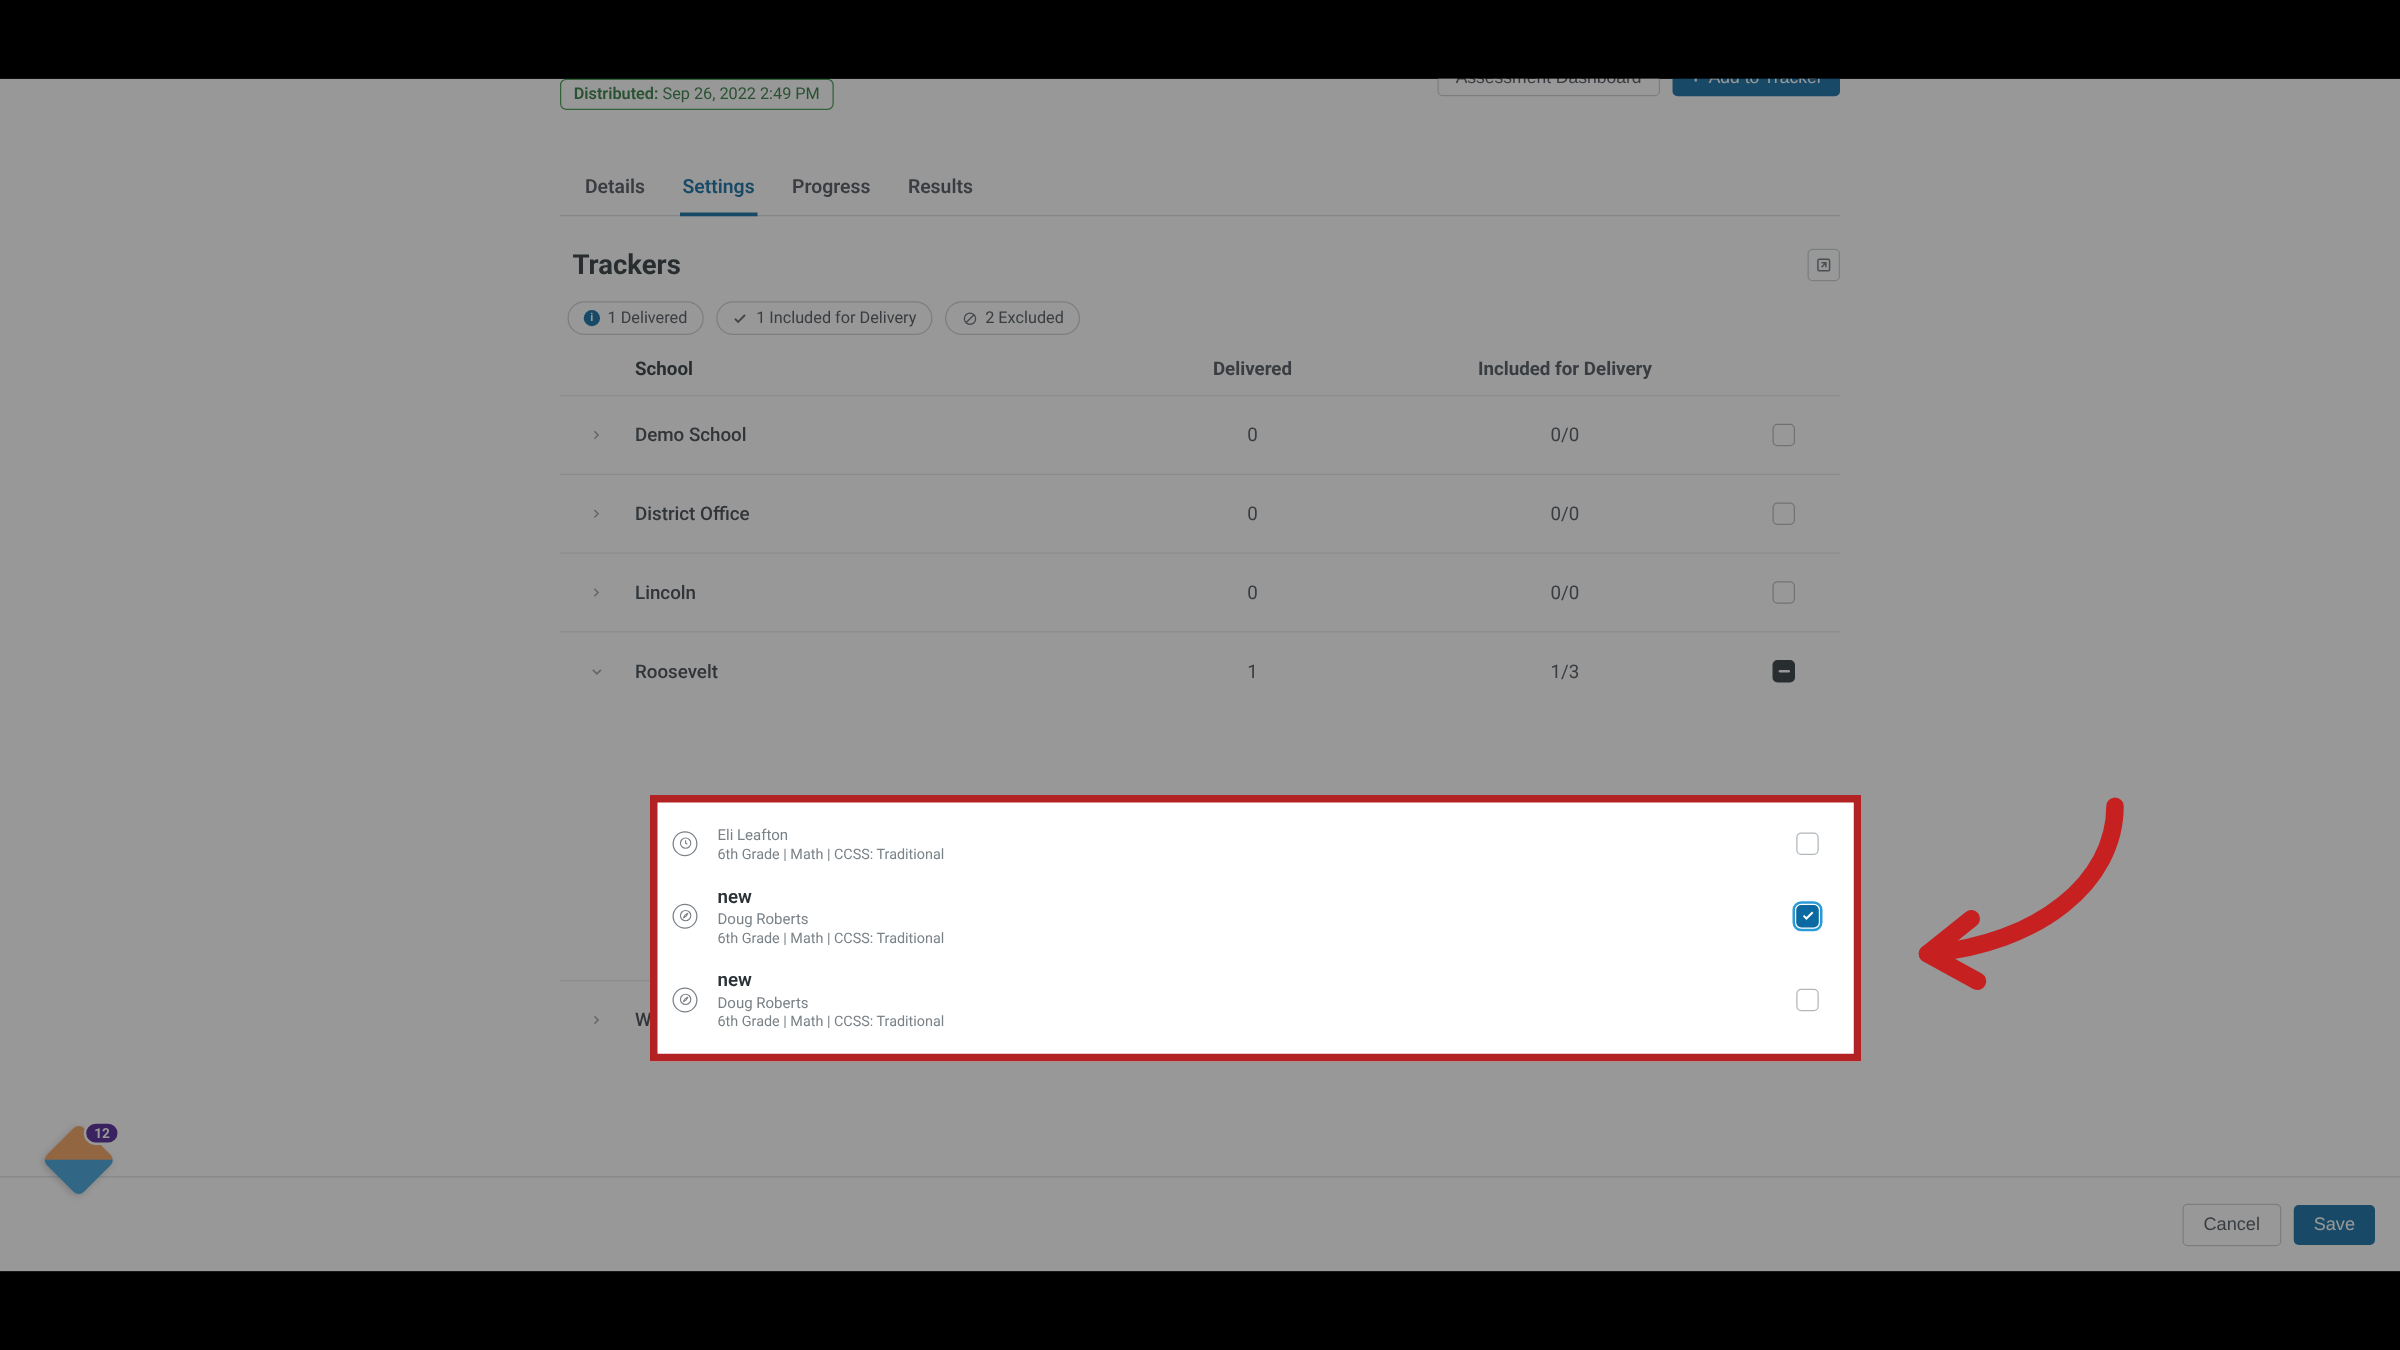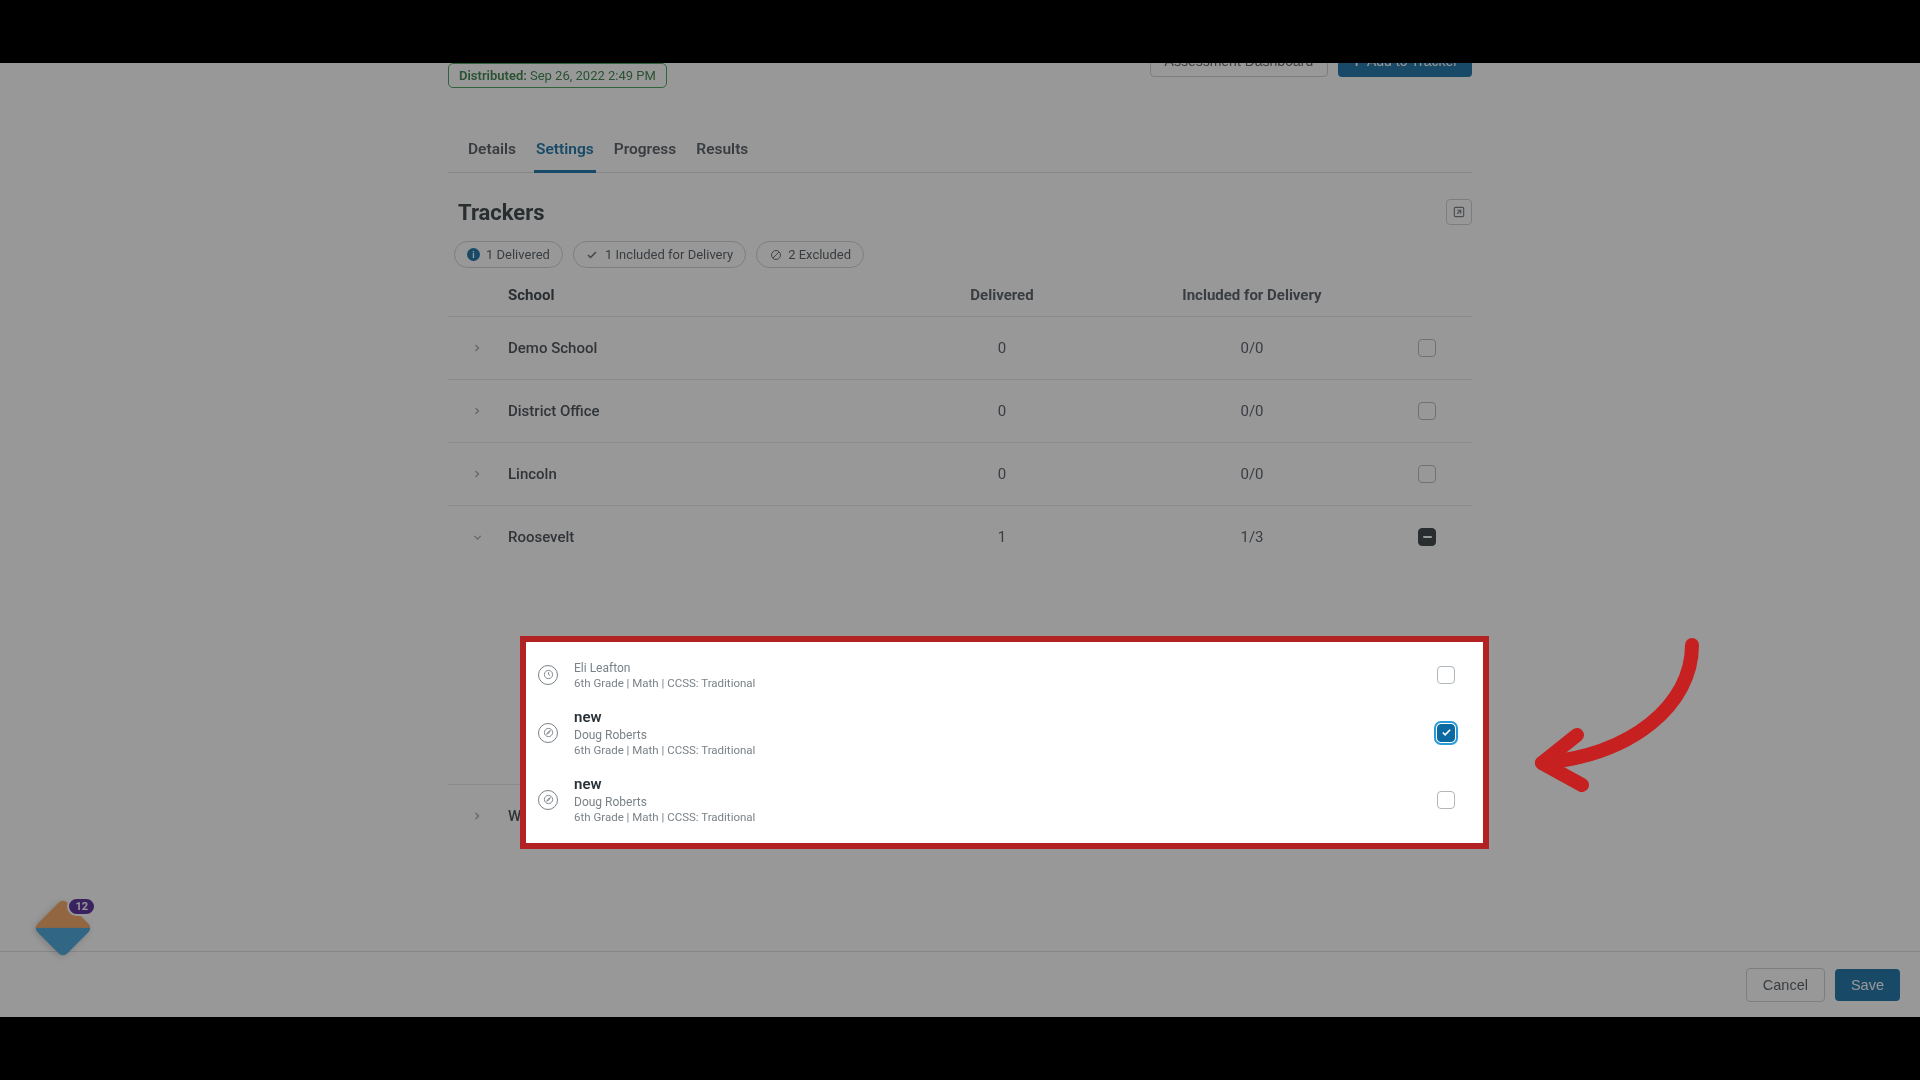--- a/index.html
+++ b/index.html
@@ -13,21 +13,21 @@
 .breadcrumb { font-size: 13px; color: #7a8288; padding-top: 14px; }
 .breadcrumb span.sep { margin: 0 5px; color: #b0b6ba; }
 .info-icon { display:inline-flex; width:16px; height:16px; border:1.3px solid #8a9298; border-radius:50%; align-items:center; justify-content:center; font-size:10px; font-style:italic; color:#8a9298; margin-left:5px; vertical-align:middle; }
 .dist-pill { display:inline-block; border:1.4px solid #3a9a4e; border-radius:5px; padding:4px 10px; font-size:13px; }
 .dist-pill .lbl { color:#2c7a3d; font-weight:600; }
 .dist-pill .val { color:#2c7a3d; }
 .header-btns { position:absolute; right:0; top:-18px; display:flex; gap:10px; }
 .btn-outline { border:1px solid #c8ced3; background:#fff; color:#4a5259; padding:7px 14px; border-radius:4px; font-size:14px; }
 .btn-primary { background:#0a6aa1; color:#fff; border:none; padding:7px 14px; border-radius:4px; font-size:14px; display:flex; align-items:center; gap:6px; }
 .btn-primary .plus { font-size:15px; font-weight:600; }
-.tabs { display:flex; gap:16px; border-bottom:1px solid #d9dcdf; margin-top:42px; padding-left:18px; }
+.tabs { display:flex; gap:26px; border-bottom:1px solid #d9dcdf; margin-top:42px; padding-left:18px; }
 .tab { padding:10px 2px 12px; font-size:15.5px; color:#4a5259; font-weight:600; cursor:pointer; }
 .tab.active { color:#0a6aa1; border-bottom:3px solid #0a6aa1; margin-bottom:-1px; }
 .section-head { display:flex; justify-content:space-between; align-items:center; margin-top:26px; }
 .section-title { font-size:22px; font-weight:700; color:#2a3237; padding-left:10px; }
 .expand-btn { width:26px; height:26px; border:1px solid #c8ced3; border-radius:4px; display:flex; align-items:center; justify-content:center; color:#6a7278; }
 .filter-row { display:flex; gap:10px; margin-top:16px; padding-left:6px; }
 .pill { border:1px solid #c8ced3; border-radius:999px; padding:5px 12px; font-size:13px; color:#4a5259; display:flex; align-items:center; gap:6px; background:#fff; }
 .pill .ic { display:inline-flex; width:13px; height:13px; align-items:center; justify-content:center; }
 .pill.delivered .ic { background:#0a6aa1; color:#fff; border-radius:50%; font-size:9px; font-weight:700; }
 .grid-head { display:grid; grid-template-columns: 60px 1fr 220px 280px 80px; padding:18px 0 12px; font-weight:700; color:#2a3237; font-size:15px; }
@@ -43,21 +43,21 @@
 .ck.checked-blue svg { width:11px; height:11px; }
 .sub-area { border:6px solid #b22222; background:#fff; position:absolute; left:520px; top:636px; width:969px; padding:8px 16px 10px 12px; z-index:40; }
 .sub-row { display:flex; align-items:center; padding:9px 0; }
 .sub-icon { width:20px; height:20px; border:1.4px solid #7a8288; border-radius:50%; display:flex; align-items:center; justify-content:center; flex-shrink:0; color:#7a8288; }
 .sub-body { flex:1; padding-left:16px; }
 .sub-title { font-size:15px; font-weight:600; color:#2a3237; }
 .sub-auth { font-size:12px; color:#7a8288; margin-top:2px; }
 .sub-meta { font-size:11.5px; color:#7a8288; margin-top:1px; }
 .sub-ck { width:70px; display:flex; justify-content:flex-end; padding-right:12px; }
 .arrow-annot { position:absolute; left:1492px; top:625px; z-index:45; }
-.footer-bar { position:absolute; left:0; right:0; bottom:0; height:66px; border-top:1px solid #d9dcdf; background:#fff; display:flex; align-items:center; justify-content:flex-end; gap:10px; padding-right:20px; z-index:20; }
+.footer-bar { position:absolute; left:0; right:0; bottom:0; height:76px; border-top:1px solid #d9dcdf; background:#fff; display:flex; align-items:center; justify-content:flex-end; gap:10px; padding-right:20px; z-index:20; }
 .btn-cancel { border:1px solid #c8ced3; background:#fff; color:#4a5259; padding:8px 16px; border-radius:4px; font-size:14.5px; }
 .btn-save { background:#0a6aa1; color:#fff; border:none; padding:8px 16px; border-radius:4px; font-size:14.5px; }
 .badge-widget { position:absolute; left:40px; bottom:68px; width:46px; height:46px; z-index:22; }
 .badge-cube { width:42px; height:42px; transform:rotate(45deg); background:linear-gradient(135deg,#f5a05a 0%,#f5a05a 49%,#3aa0d8 50%,#3aa0d8 100%); border-radius:6px; position:absolute; top:4px; left:2px; box-shadow:0 2px 6px rgba(0,0,0,.2); }
 .badge-count { position:absolute; top:-6px; right:-10px; background:#4c1d95; color:#fff; font-size:11px; font-weight:700; border-radius:999px; padding:1px 6px; border:2px solid #fff; }
 </style>
 </head>
 <body>
 
 <div class="letterbox-top"></div>

